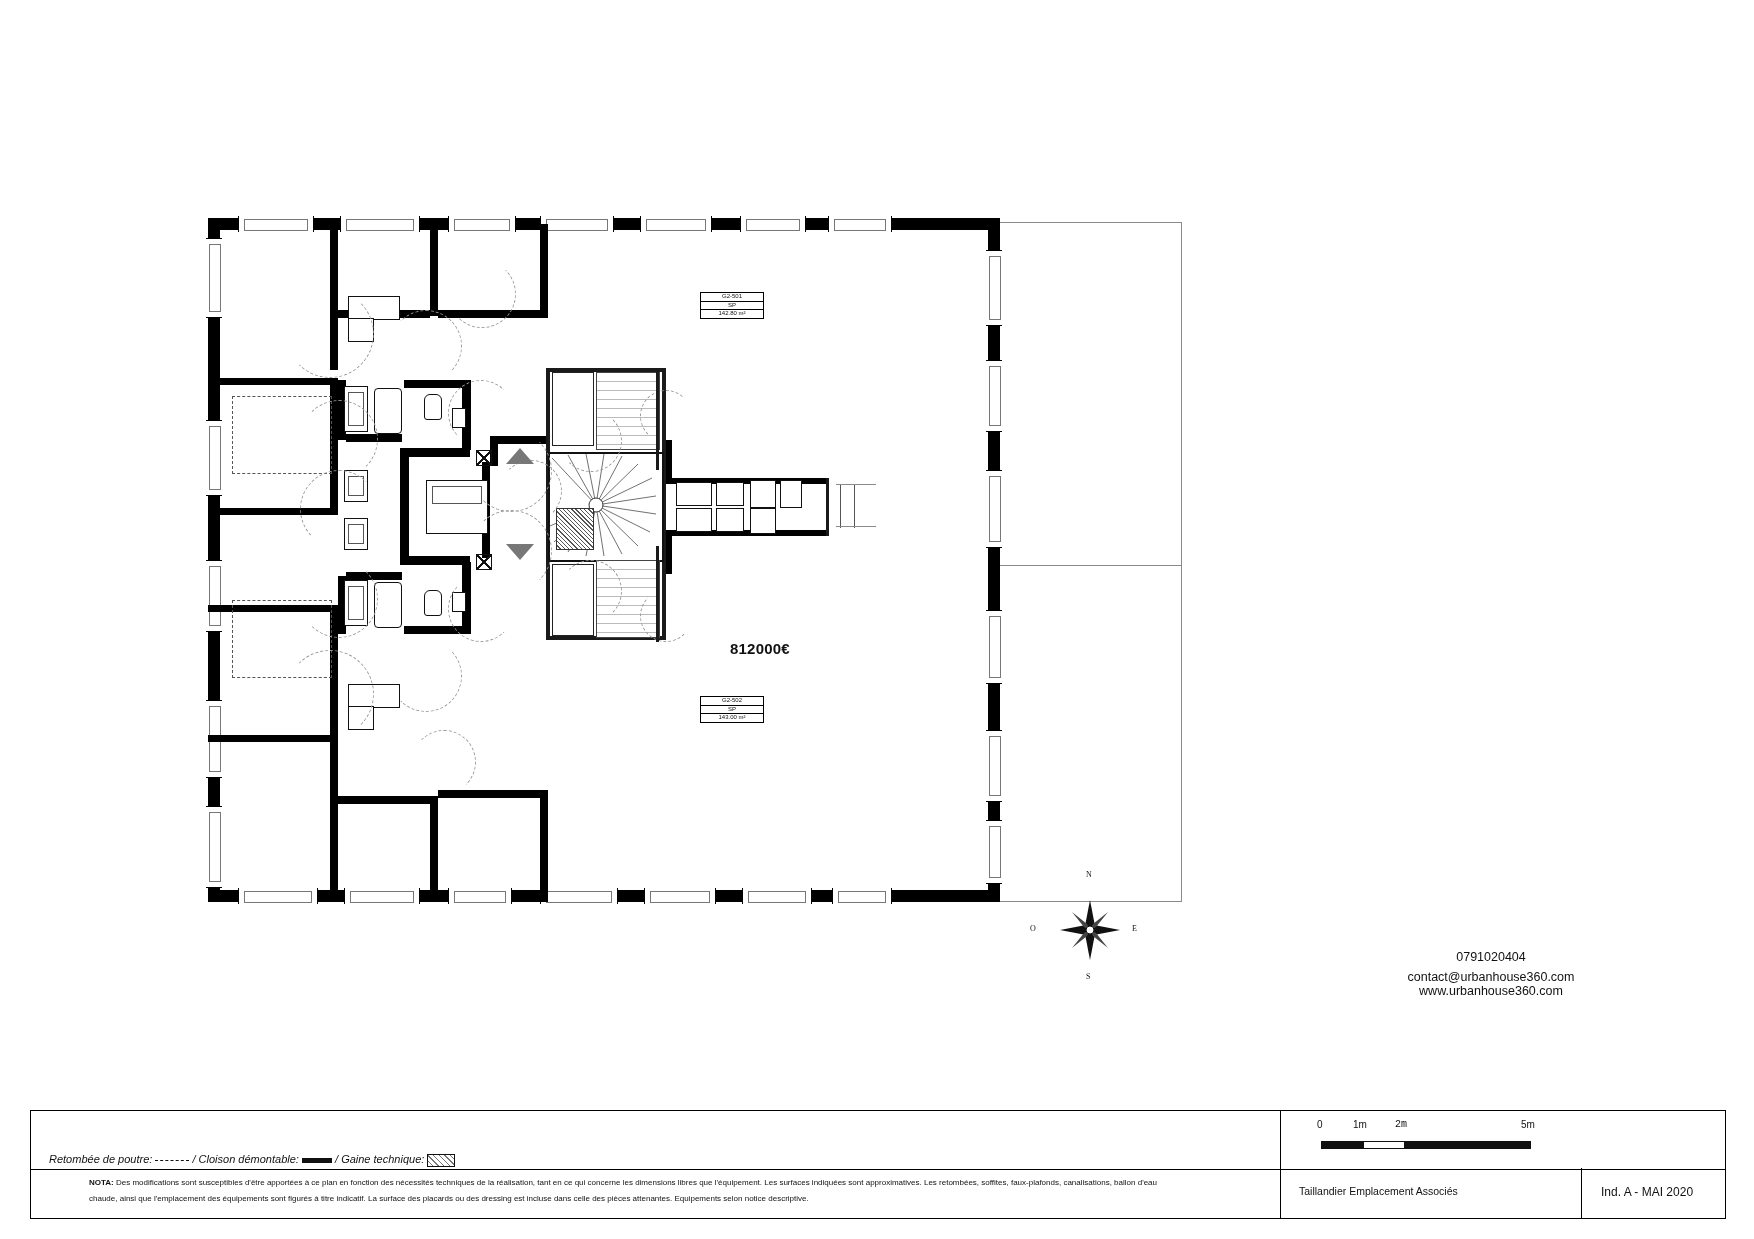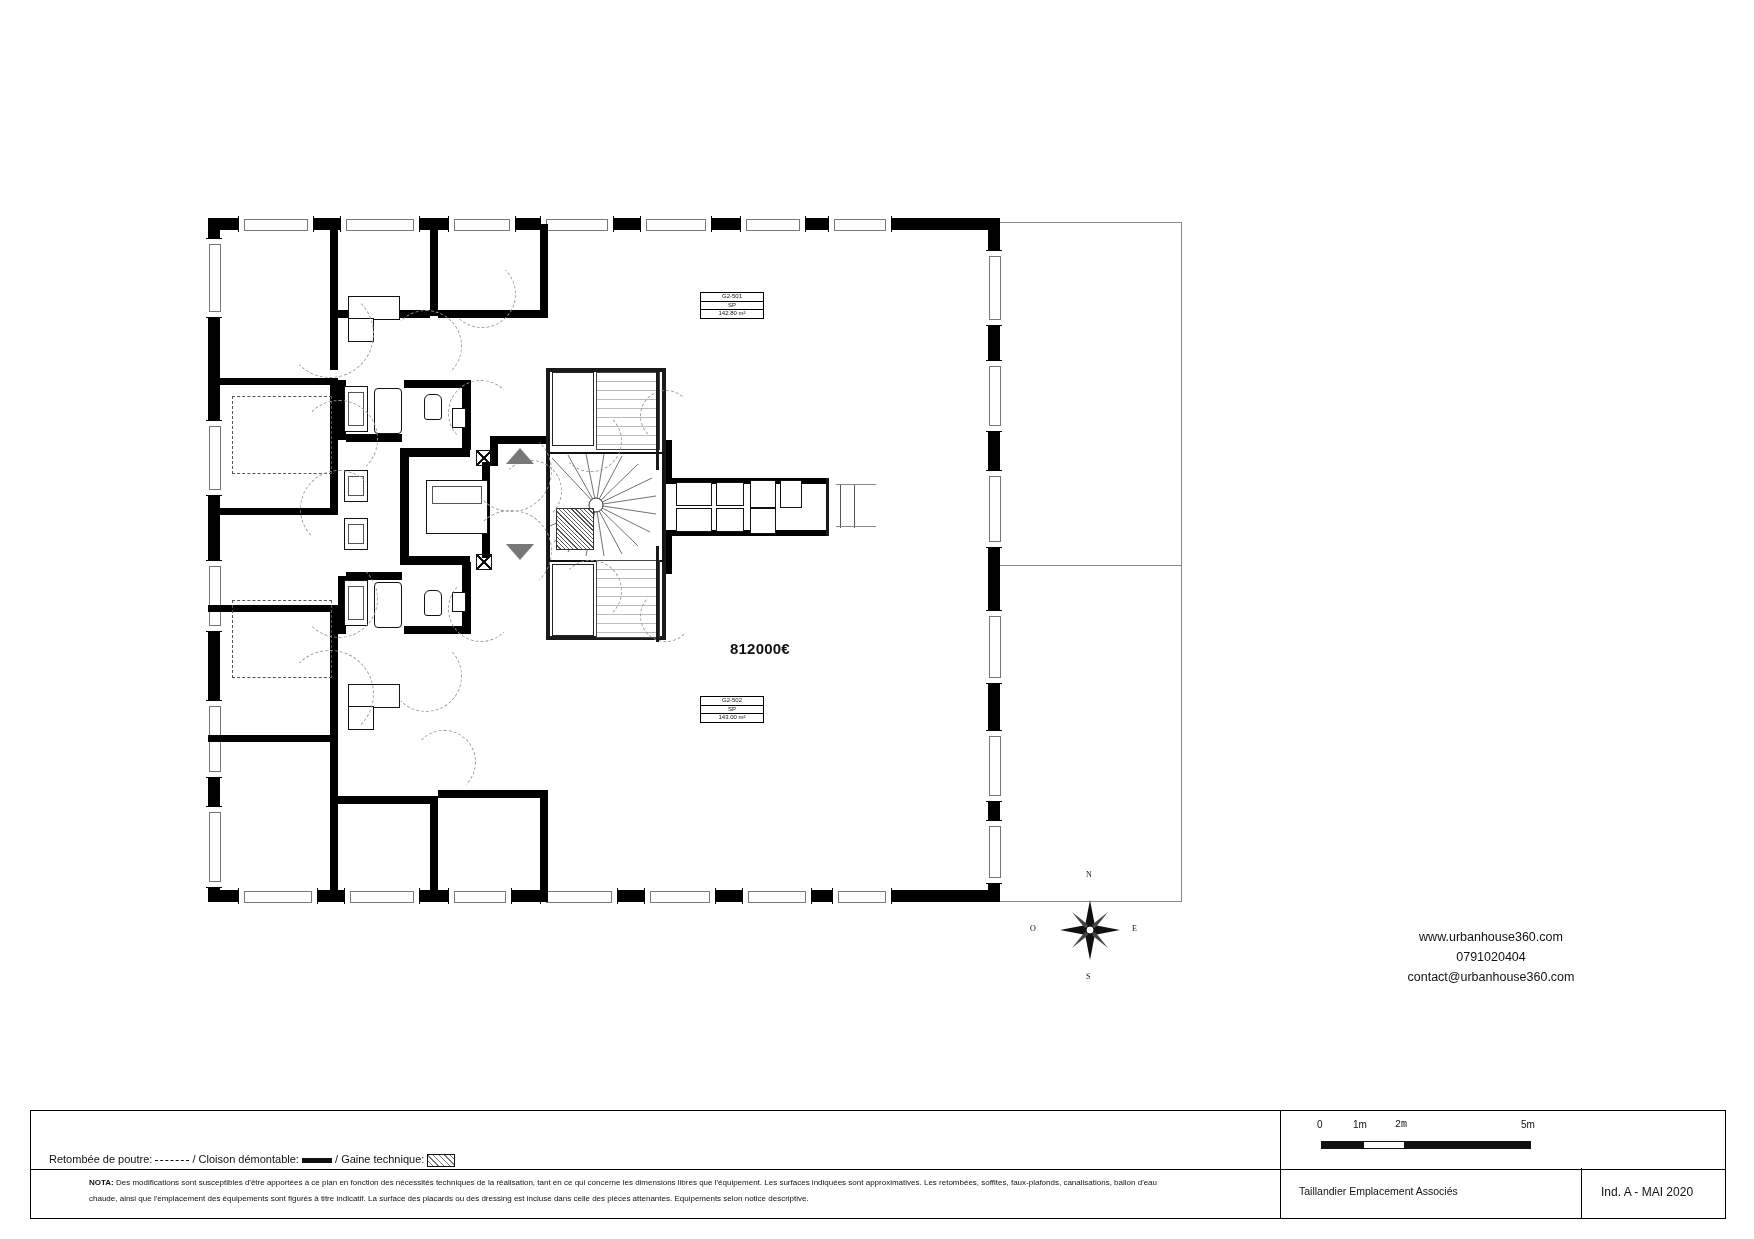--- a/index.html
+++ b/index.html
@@ -407,27 +407,27 @@
     </svg>
     <span class="compass-letter" style="left:46px;top:-10px;">N</span>
     <span class="compass-letter" style="left:46px;top:92px;">S</span>
     <span class="compass-letter" style="left:92px;top:44px;">E</span>
     <span class="compass-letter" style="left:-10px;top:44px;">O</span>
   </div>
 </div>
 
 <div id="right-panel">
 
-  <div class="uh-contact" style="top:930px;">www.urbanhouse360.com</div>
+  <div class="uh-contact" style="top:984px;">www.urbanhouse360.com</div>
   <div class="uh-contact" style="top:950px;">0791020404</div>
   <div class="uh-contact" style="top:970px;">contact@urbanhouse360.com</div>
 </div>
 
 <div id="legend-box">
-  <div class="legend-line" style="left:18px;top:42px;">
+  <div class="legend-line" style="left:18px;top:42px;font-style:italic;">
     <span>Retombée de poutre:</span>
     <span class="dashline-swatch"></span>
     <span>/ Cloison démontable:</span>
     <span class="solid-swatch"></span>
     <span>/ Gaine technique:</span>
     <span class="gaine-swatch"></span>
   </div>
 </div>
 
 <div id="nota-box">

